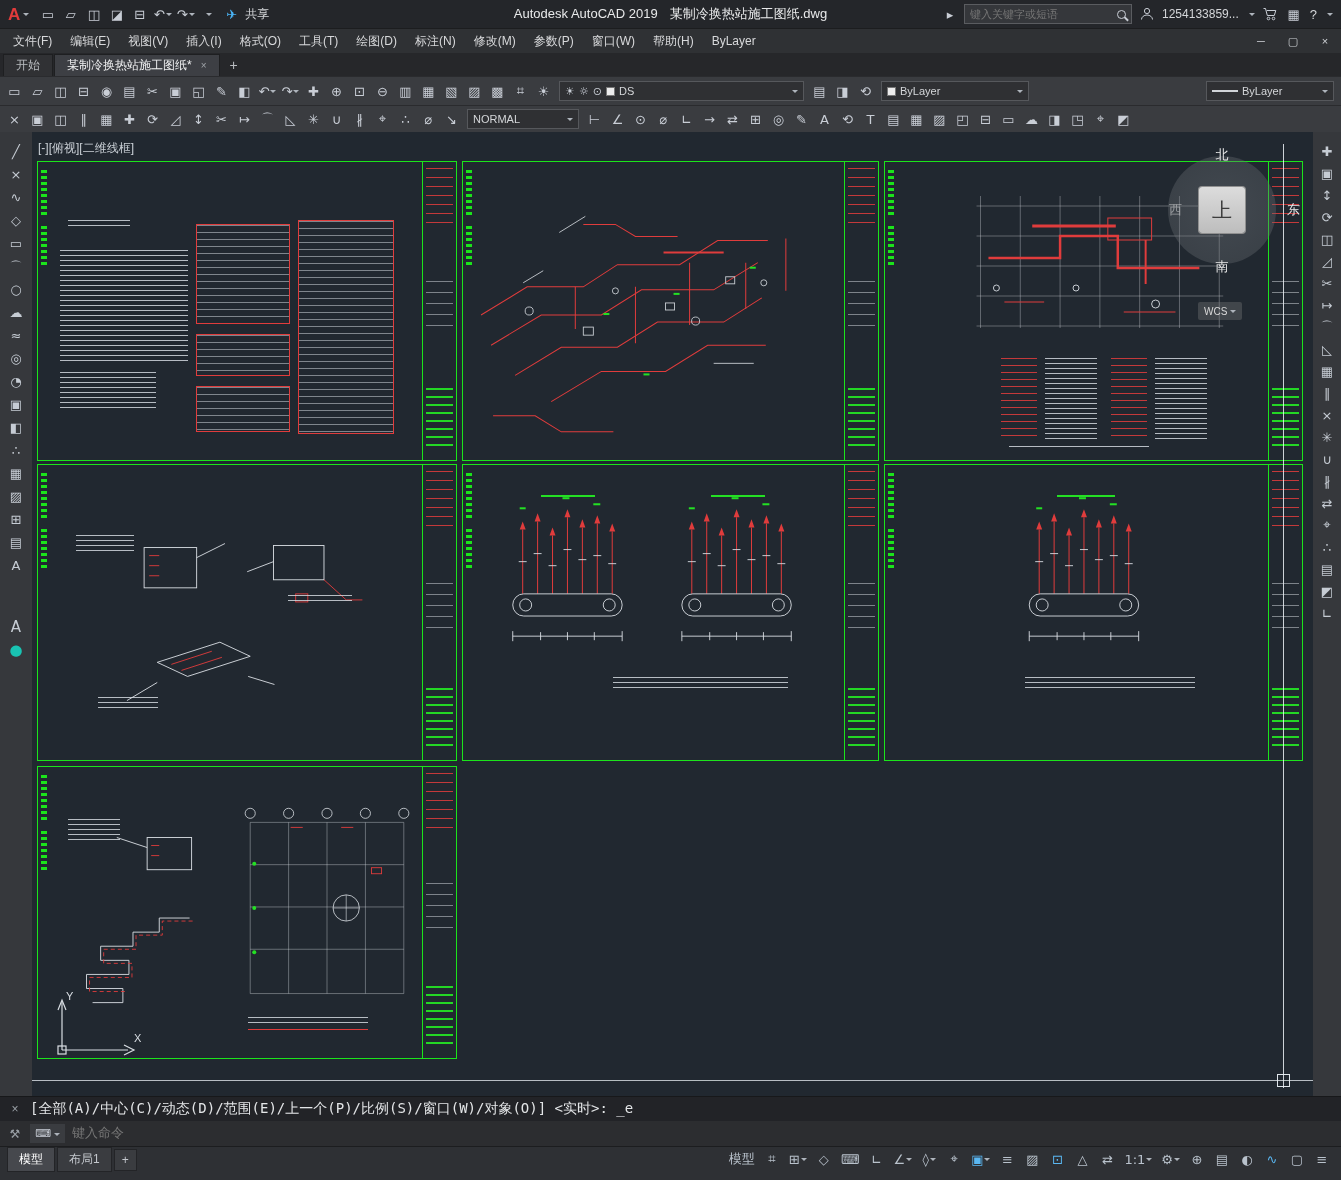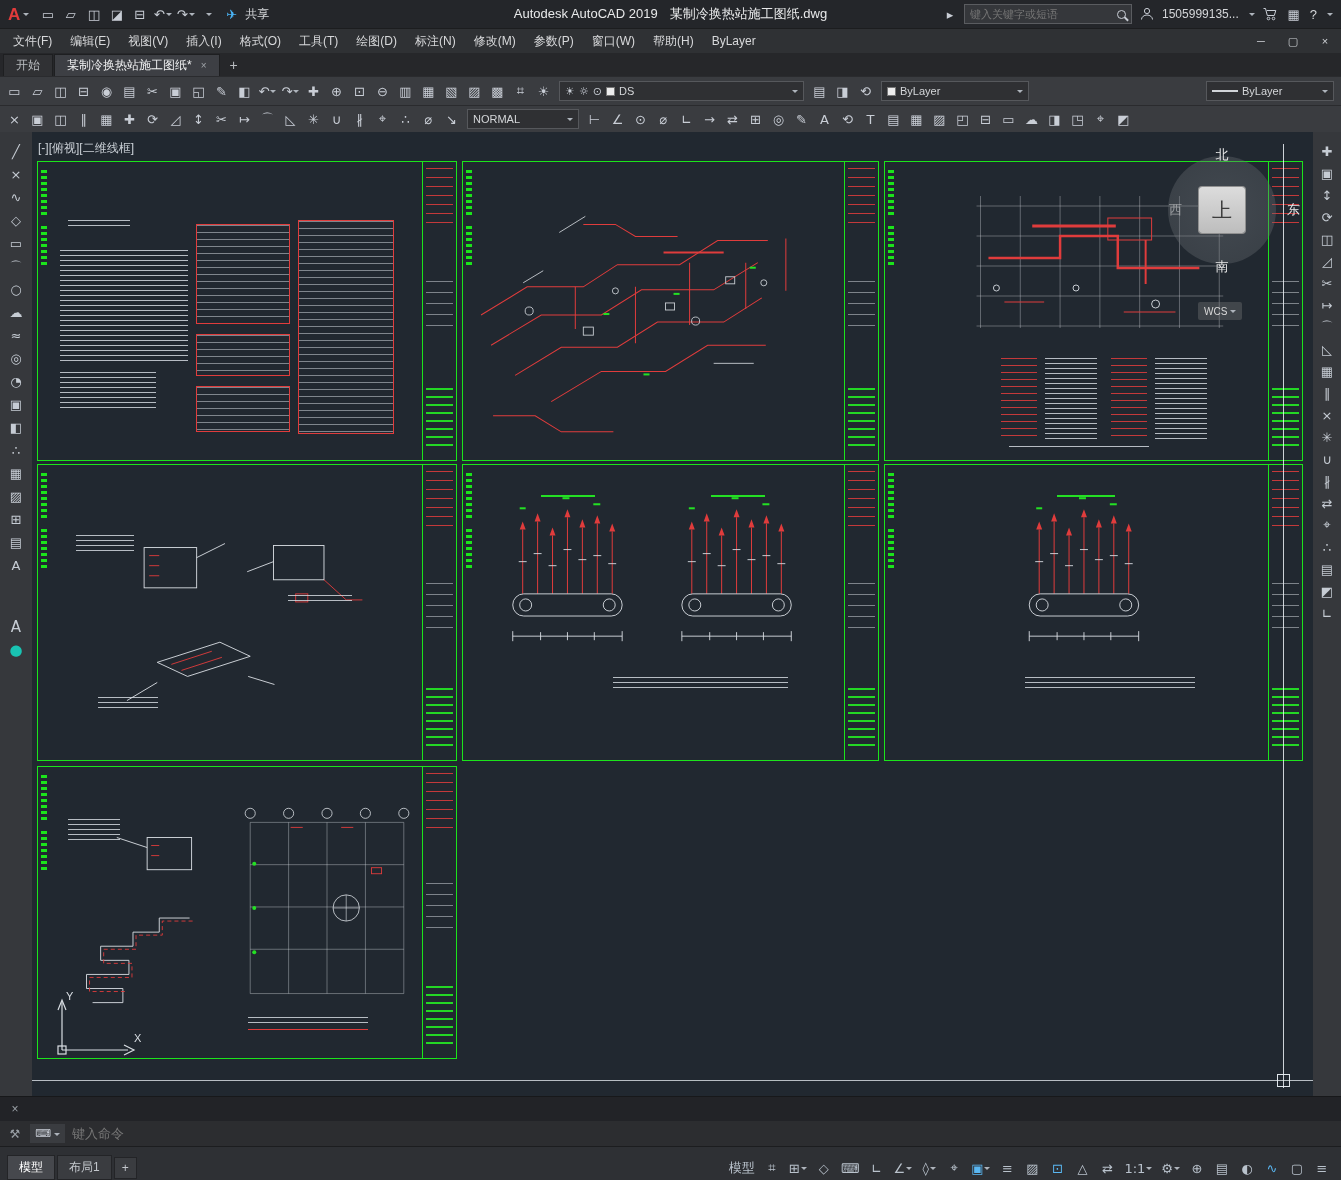--- a/index.html
+++ b/index.html
@@ -98,24 +98,24 @@
   .xhair-h{position:absolute;left:0;right:0;height:1px;background:rgba(235,240,245,.75);z-index:7}
   .pickbox{position:absolute;width:13px;height:13px;border:1px solid rgba(235,240,245,.95);z-index:8}
 
   
   .cmdhist{flex:0 0 25px;background:#222327;border-top:1px solid #17181a;display:flex;align-items:center}
   .cmd-close{width:30px;flex:0 0 30px;color:#9aa0a6;font-size:12px}
   .cmd-text{font-family:"DejaVu Sans Mono",monospace;font-size:14px;color:#e3e5e7;white-space:nowrap}
   .cmdinput{flex:0 0 25px;background:#2c2d30;display:flex;align-items:center}
   .cmd-tool{width:30px;flex:0 0 30px;color:#9aa0a6;font-size:12px}
   .cmd-chip{display:flex;align-items:center;background:#3a3c40;height:19px;padding:0 5px;margin-right:7px;color:#c9ced6;font-family:"DejaVu Sans",sans-serif;font-size:11px}
-  .cmd-input{flex:1;background:transparent;border:0;outline:0;color:#ef4444;font-size:13px;font-family:Liberation Sans, sans-serif}
-
-  
-  .statusbar{flex:0 0 34px;background:#2e3034;border-top:1px solid #1c1d1f;display:flex;align-items:flex-end;padding:0 7px}
+  .cmd-input{flex:1;background:transparent;border:0;outline:0;color:#ef4444;font-size:13px;font-family:Liberation Mono, monospace}
+
+  
+  .statusbar{flex:0 0 34px;background:#2e3034;border-top:1px solid #1c1d1f;display:flex;align-items:flex-start;padding:0 7px}
   .sb-left{display:flex;align-items:center;gap:2px}
   .sbtab{padding:3px 11px;font-size:12px;color:#c3c7cc;background:#3a3c40;border:1px solid #232427}
   .sbtab.current{background:#46484d;color:#fff}
   .sbtab.plus{padding:3px 7px}
   .sb-right{margin-left:auto;display:flex;align-items:center;gap:1px}
   .sbi{min-width:24px;height:24px;padding:0 4px;display:flex;align-items:center;justify-content:center;font-family:"DejaVu Sans",sans-serif;font-size:13px;color:#b9c2cc}
   .sbi.active{color:#5ab7f2}
 </style>
 </head>
 <body>
@@ -148,21 +148,21 @@
     <div class="title-right">
       <span class="tbi" style="width:14px">▸</span>
       <div class="searchbox">
         <input placeholder="键入关键字或短语" style="">
         <span class="mag"></span>
       </div>
       <svg width="16" height="16" viewBox="0 0 16 16">
           <circle cx="8" cy="5" r="2.6" fill="none" stroke="#c9ced6"></circle>
           <path d="M2.5 13.5 a5.5 4.5 0 0 1 11 0" fill="none" stroke="#c9ced6"></path>
         </svg>
-      <span class="account">1505999135...</span>
+      <span class="account">1254133859...</span>
         <span class="caret"></span>
       <svg width="16" height="16" viewBox="0 0 16 16" fill="none" stroke="#c9ced6">
           <path d="M1.5 2.5 h2 l1.8 7 h7 l1.5 -5 h-9"></path>
           <circle cx="6.5" cy="12.5" r="1.3"></circle>
           <circle cx="11.5" cy="12.5" r="1.3"></circle>
         </svg>
       <span class="tbi" style="width:18px">▦</span>
       <span class="help">?</span>
         <span class="caret"></span>
     </div>
@@ -657,20 +657,21 @@
           <span class="pli" style="height:22px">∴</span>
           <span class="pli" style="height:22px">▤</span>
           <span class="pli" style="height:22px">◩</span>
           <span class="pli" style="height:22px">∟</span>
         </div>
     </div>
   </div>
 
   <div class="cmdhist">
     <span class="cmd-close" style="text-align:center">×</span>
+    <span class="cmd-text">[全部(A)/中心(C)/动态(D)/范围(E)/上一个(P)/比例(S)/窗口(W)/对象(O)] &lt;实时&gt;: _e</span>
   </div>
 
   <div class="cmdinput">
     <span class="cmd-tool" style="text-align:center">⚒</span>
     <span class="cmd-chip">
         <span>⌨</span>
         <span class="caret"></span>
       </span>
     <input class="cmd-input" placeholder="键入命令" style="">
   </div>

